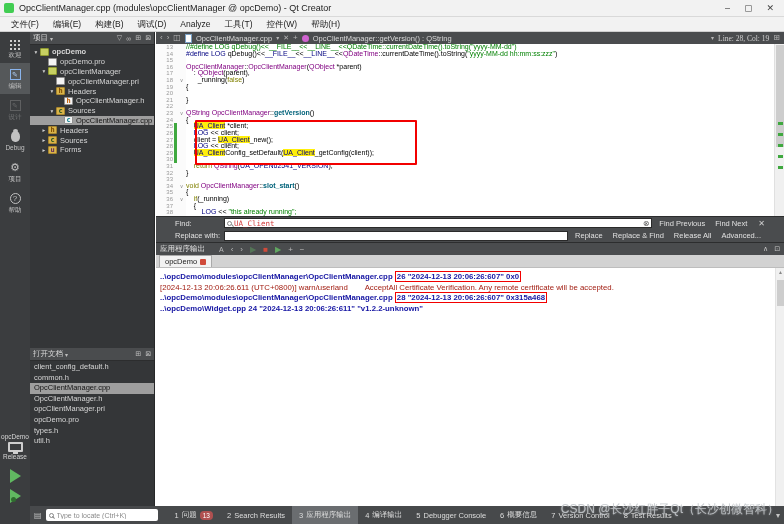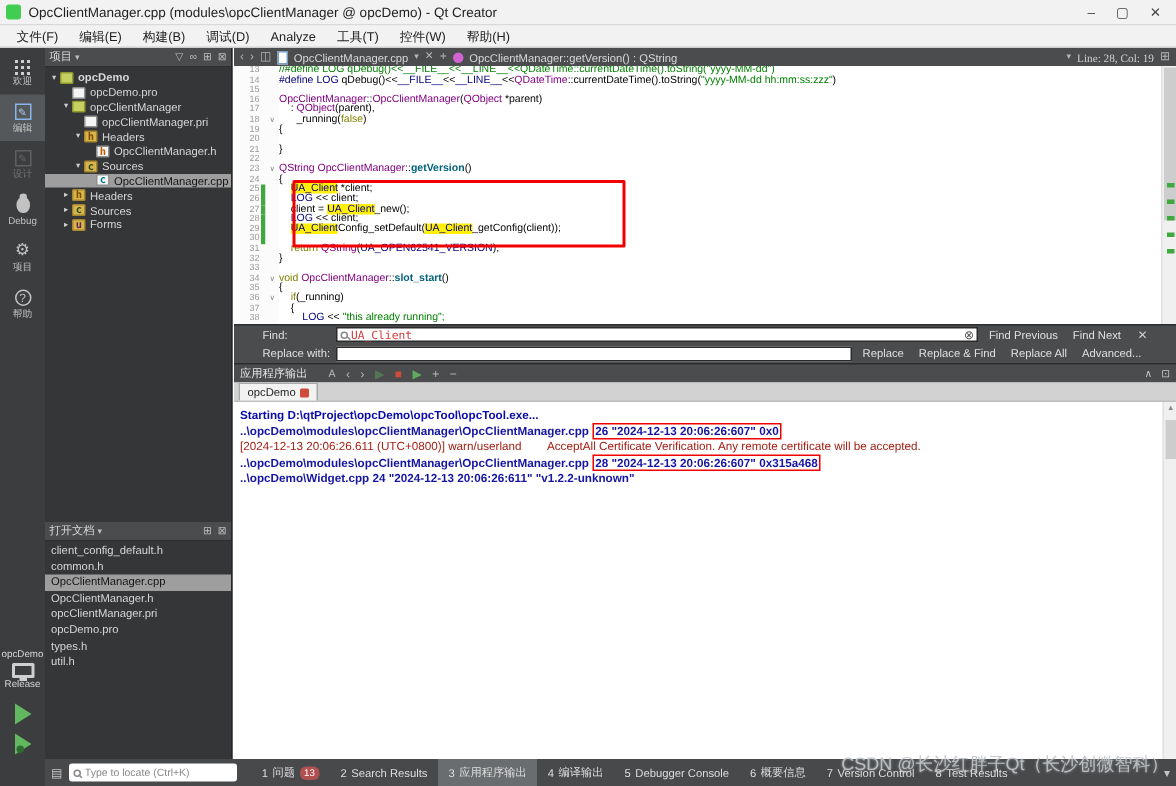--- a/index.html
+++ b/index.html
@@ -387,21 +387,21 @@
         <span class="find-close">✕</span>
       </div>
       <div class="find-row">
         <span class="find-label">Replace with:</span>
         <span class="find-input">
           <span class="find-text" style="color:#222;"></span>
         </span>
         <span class="find-btns" id="find-row2">
             <span class="find-btn">Replace</span>
             <span class="find-btn">Replace &amp; Find</span>
-            <span class="find-btn">Replace All</span>
+            <span class="find-btn">Release All</span>
             <span class="find-btn">Advanced...</span>
           </span>
       </div>
     </div>
 
     <div class="outhead">
       <span class="oh-title">应用程序输出</span>
       <span class="oh-icons">
         <span style="font-size:7px;">A</span>
         <span>‹</span>
@@ -420,21 +420,20 @@
 
     <div class="tabrow">
       <span class="out-tab">
         <span>opcDemo</span>
         <span class="tab-stop"></span>
       </span>
     </div>
 
     <div class="console" id="console">
 
-    <div class="con-line con-start"><span>Starting D:\qtProject\opcDemo\opcTool\opcTool.exe...</span></div>
         <div class="con-line con-debug"><span>..\opcDemo\modules\opcClientManager\OpcClientManager.cpp </span><span class="con-box">26 "2024-12-13 20:06:26:607" 0x0</span></div>
         <div class="con-line con-warn"><span>[2024-12-13 20:06:26.611 (UTC+0800)] warn/userland        AcceptAll Certificate Verification. Any remote certificate will be accepted.</span></div>
         <div class="con-line con-debug"><span>..\opcDemo\modules\opcClientManager\OpcClientManager.cpp </span><span class="con-box">28 "2024-12-13 20:06:26:607" 0x315a468</span></div>
         <div class="con-line con-debug"><span>..\opcDemo\Widget.cpp 24 "2024-12-13 20:06:26:611" "v1.2.2-unknown"</span></div>
         <div class="con-scroll">
         <div class="con-arrow" style="top:1px;">▲</div>
         <div class="con-thumb"></div>
       </div>
       </div>
   </div>

